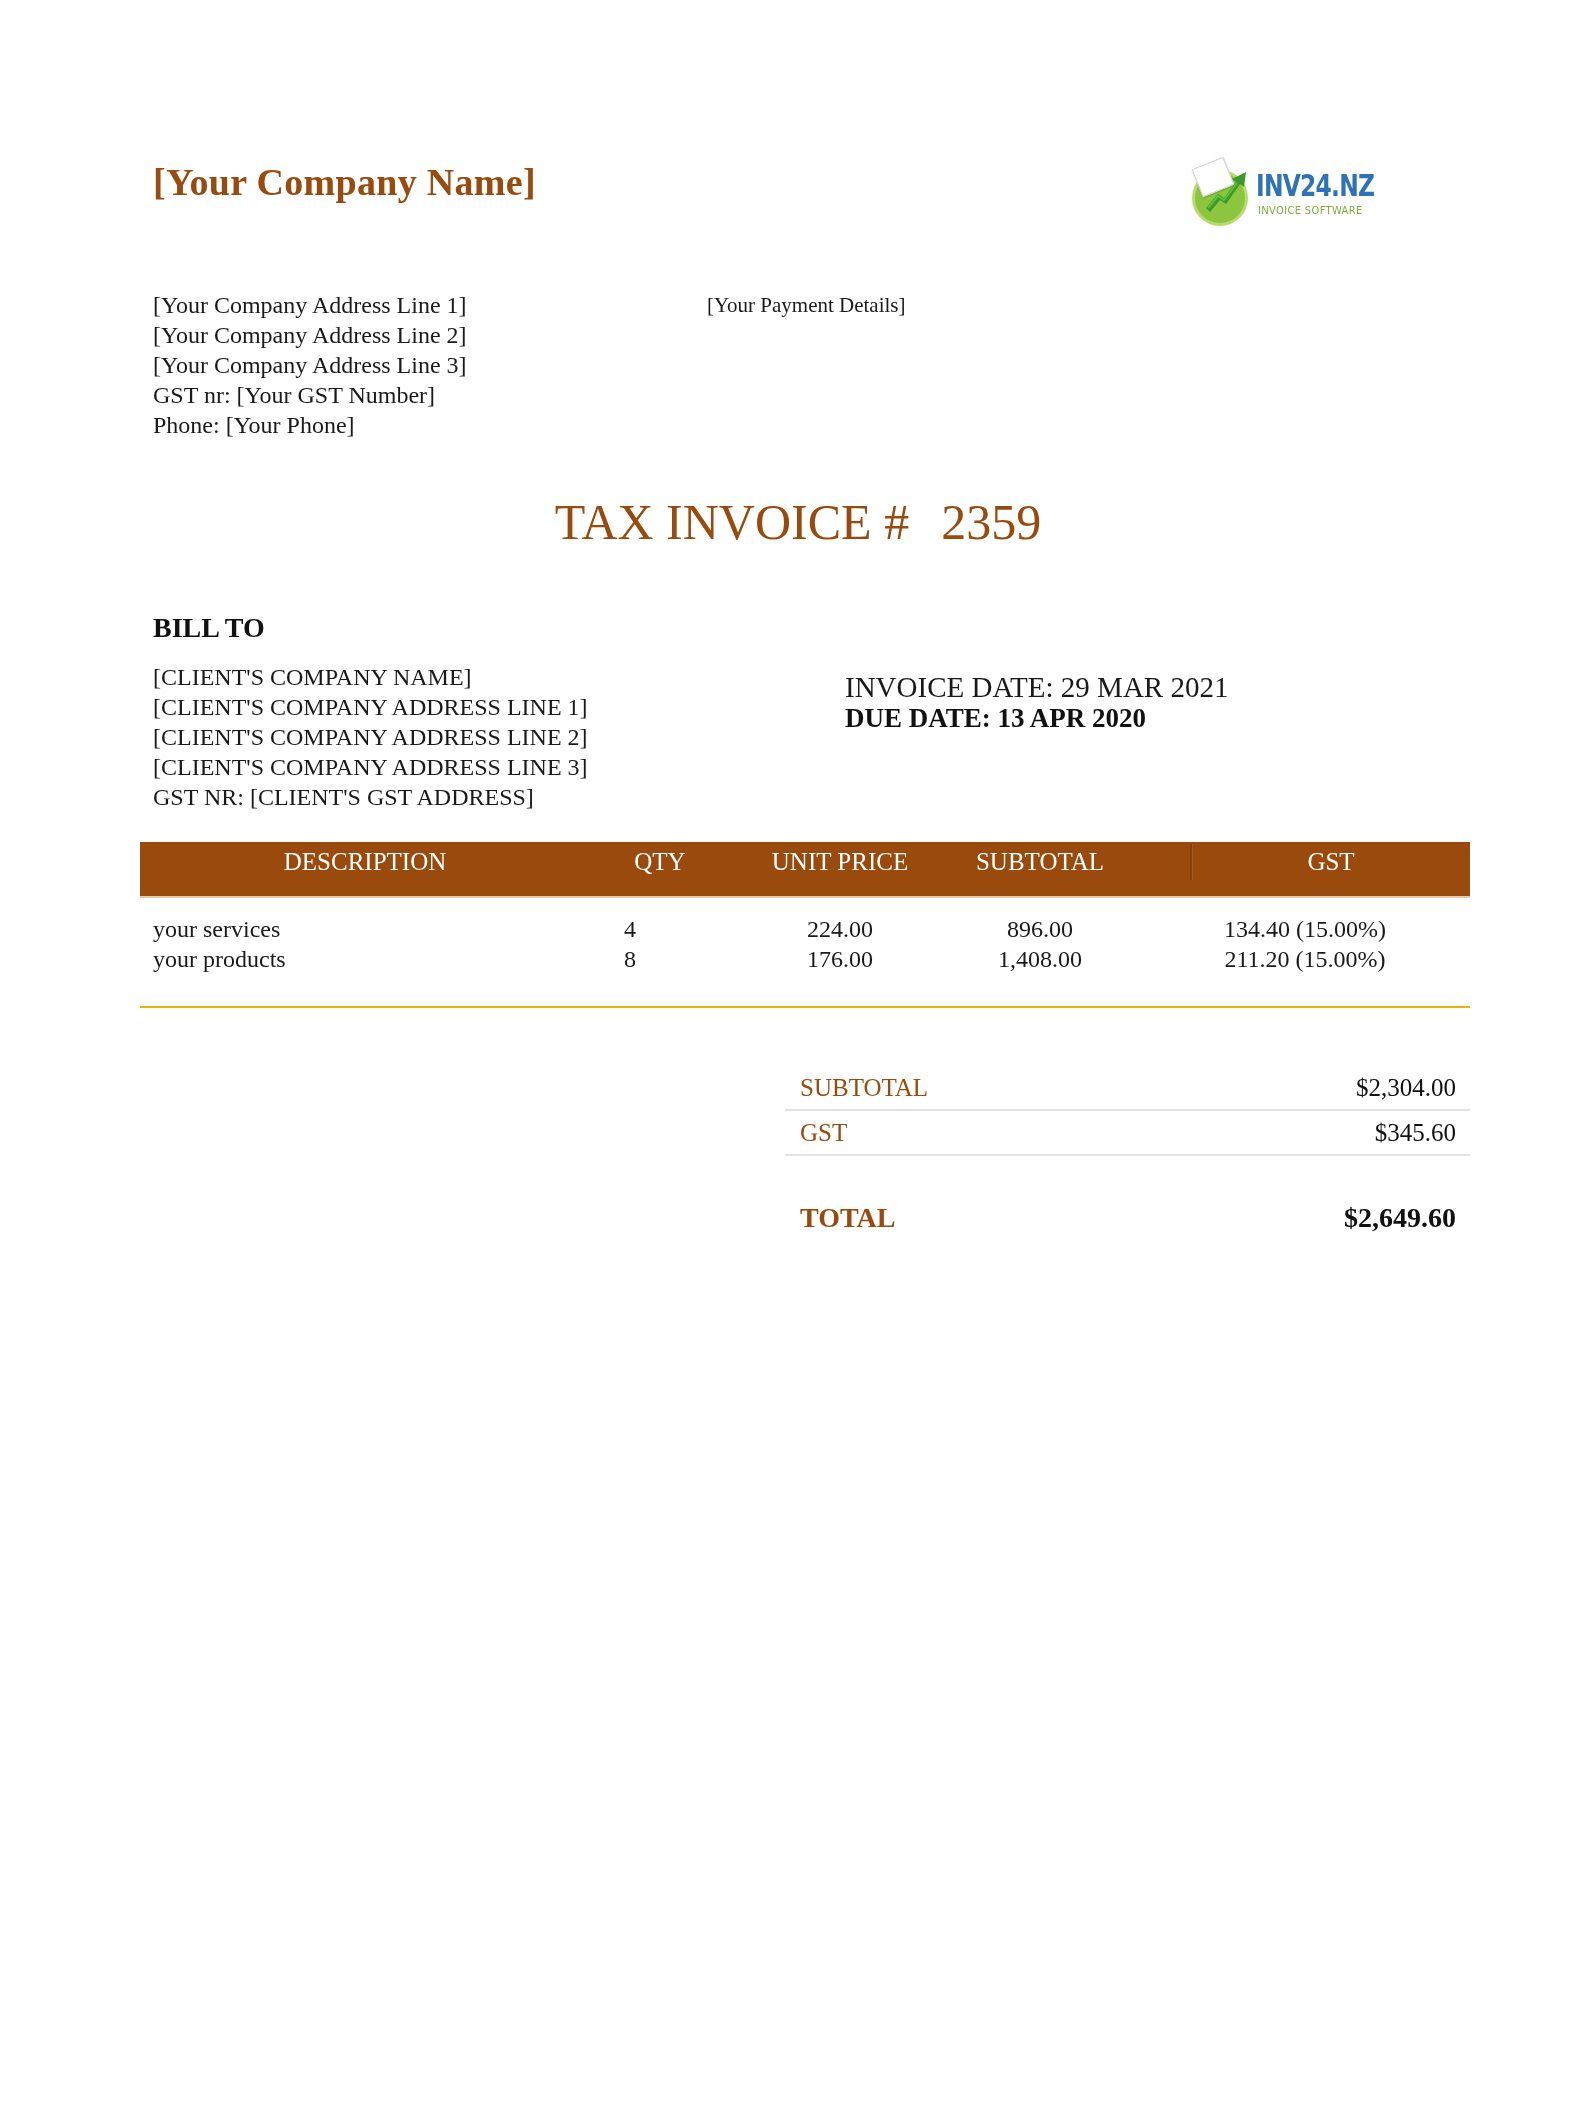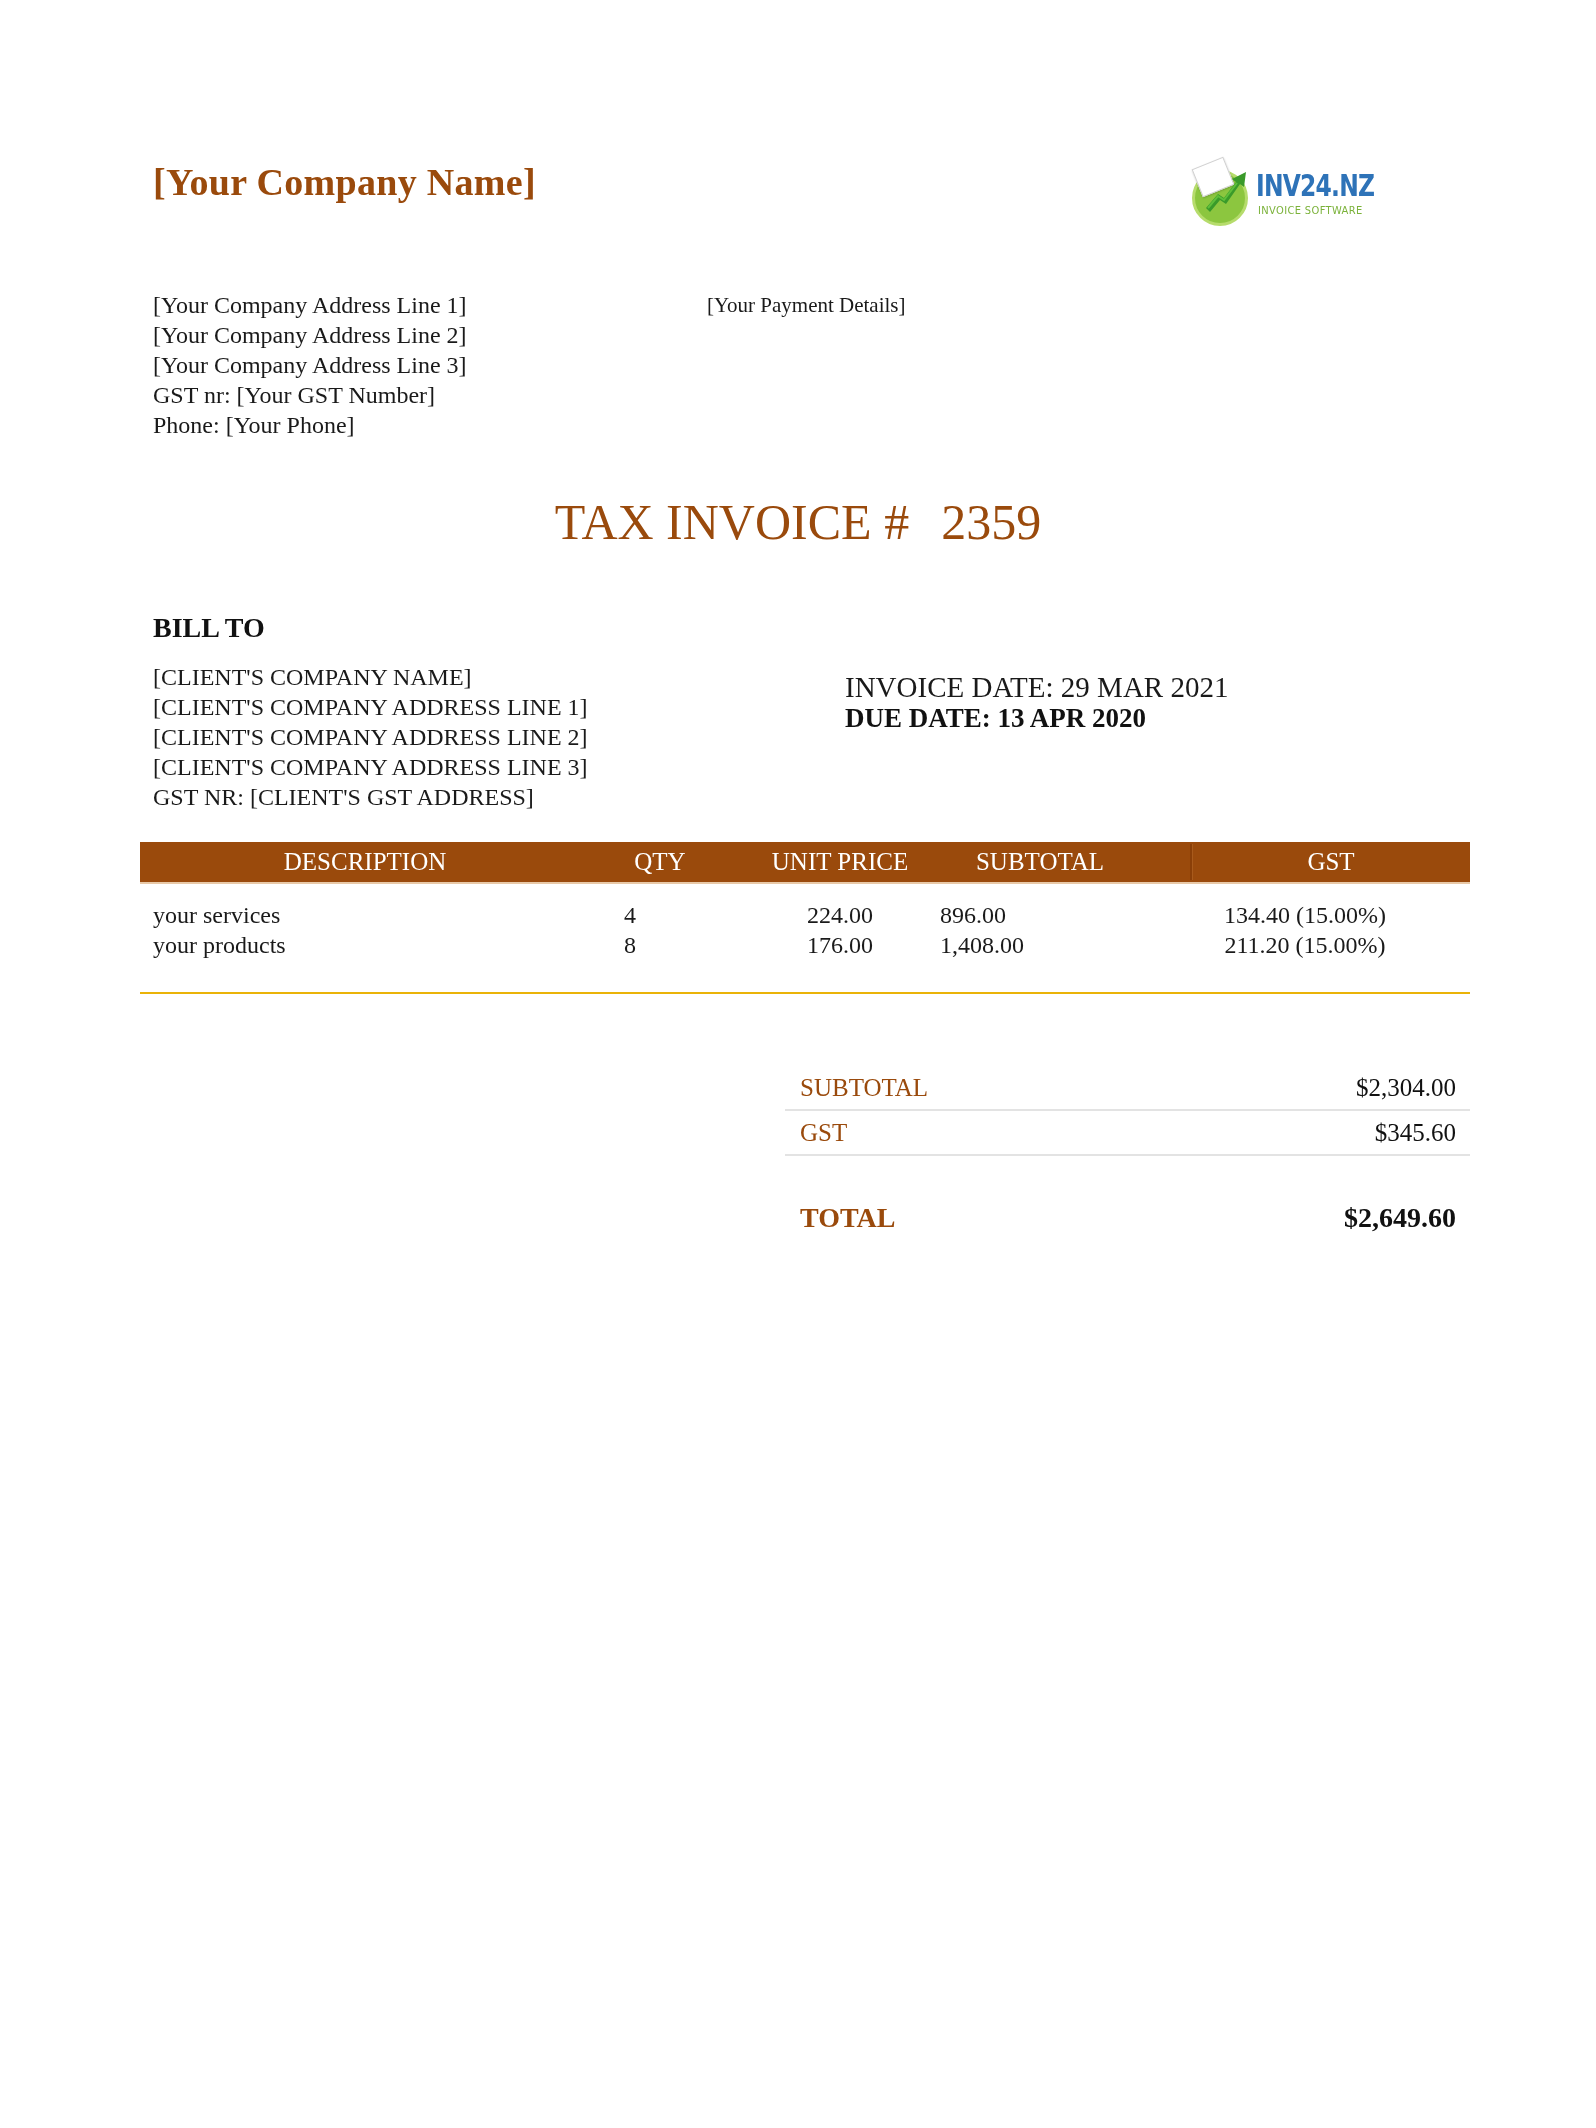--- a/index.html
+++ b/index.html
@@ -131,21 +131,21 @@
       color: #111;
     }
 
     
     .items-table {
       left: 140px; top: 842px;
       width: 1330px;
     }
     .thead {
       position: relative;
-      height: 42px;
+      height: 56px;
       background: #9a4a0c;
       border-bottom: 2px solid #e8c9a8;
       color: #ffffff;
       font-size: 25px;
     }
     .thead .th {
       position: absolute; top: 0; height: 40px;
       line-height: 40px;
       text-align: center;
       white-space: nowrap;
@@ -174,21 +174,21 @@
     
     .c-desc  { left: 0;    width: 450px; }
     .c-qty   { left: 450px; width: 150px; }
     .c-unit  { left: 600px; width: 200px; }
     .c-sub   { left: 800px; width: 200px; }
     .c-gst   { left: 1000px; width: 330px; }
 
     .td.c-desc { left: 13px; text-align: left; }
     .td.c-qty  { text-align: center; left: 400px; width: 180px; }
     .td.c-unit { text-align: center; }
-    .td.c-sub  { }
+    .td.c-sub  { text-align: center; }
     .td.c-gst  { text-align: center; left: 1020px; width: 290px; }
 
     
     .totals {
       left: 785px; top: 1066px;
       width: 685px;
     }
     .tot-row {
       position: relative;
       height: 45px;

